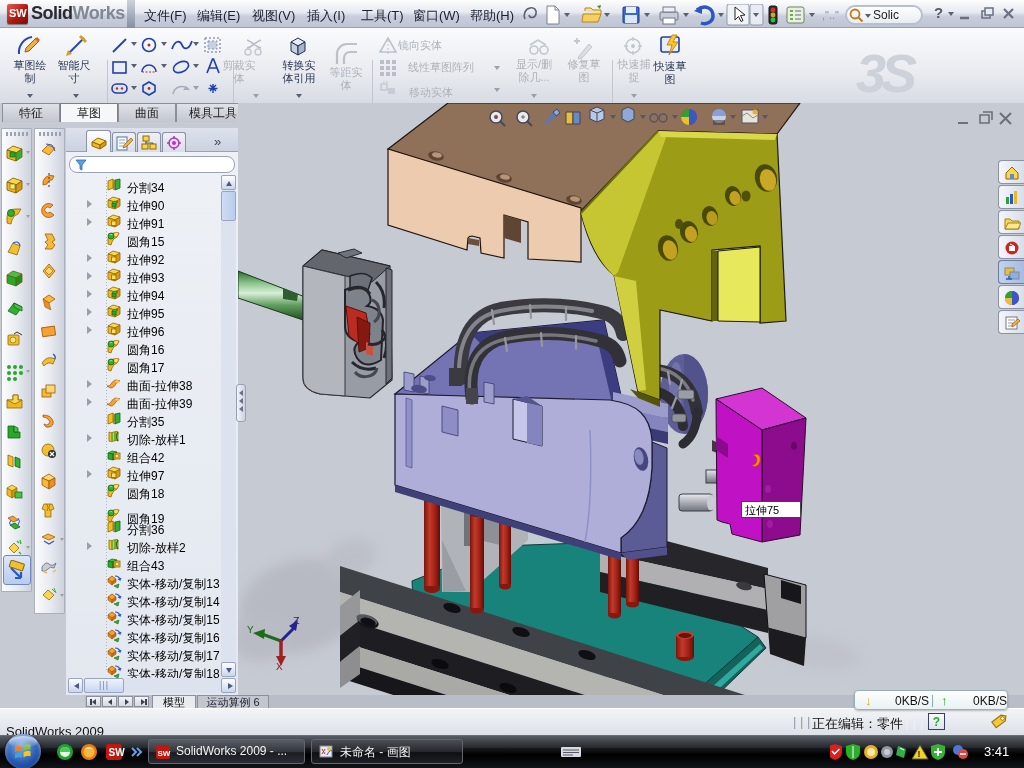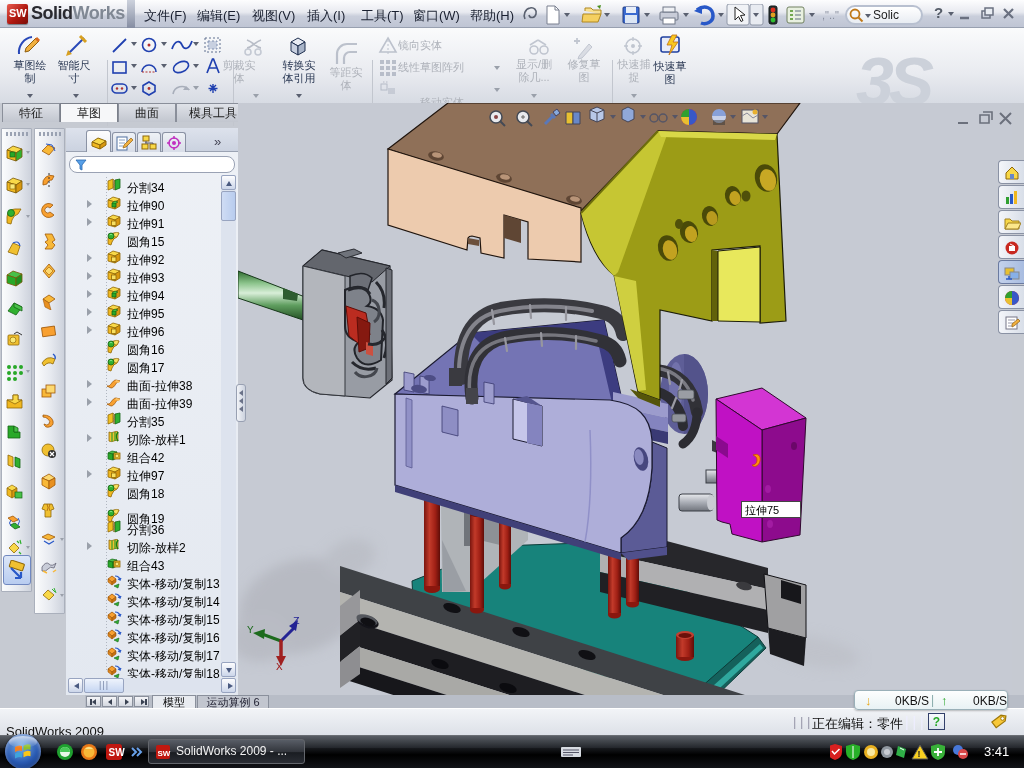--- a/index.html
+++ b/index.html
@@ -195,22 +195,22 @@
         <rect x="14" y="30" width="4" height="4"></rect>
         <rect x="2" y="36" width="4" height="4"></rect>
         <rect x="8" y="36" width="4" height="4"></rect>
         <rect x="14" y="36" width="4" height="4"></rect>
       </g>
   <rect x="3" y="48" width="6" height="6" fill="none" stroke="#98a0b0"></rect>
       <rect x="10" y="52" width="7" height="6" fill="#b8beca"></rect>
       <path d="M5 46 l6 0" stroke="#98a0b0" stroke-dasharray="1.5 1.5"></path>
  </svg>
  <div class="abs cmdtxt dis" style="left:398px;top:11px;width:66px;text-align:left">镜向实体</div>
- <div class="abs cmdtxt dis" style="left:398px;top:33px;width:86px;text-align:left">线性草图阵列</div>
- <div class="abs cmdtxt dis" style="left:398px;top:68px;width:66px;text-align:right">移动实体</div>
+ <div class="abs cmdtxt dis" style="left:398px;top:33px;width:86px;text-align:center">线性草图阵列</div>
+ <div class="abs cmdtxt dis" style="left:398px;top:58px;width:66px;text-align:center">移动实体</div>
  <div class="dd dg" style="left:494px;top:38px"></div>
  <div class="dd dg" style="left:494px;top:60px"></div>
 
  <svg class="abs" style="left:527px;top:9px" width="24" height="22" viewBox="0 0 24 22" opacity=".55">
   <path d="M3 8 l8 -5 M11 3 l8 5" stroke="#98a0b0" stroke-width="1.6"></path>
       <circle cx="7" cy="13" r="4" fill="none" stroke="#98a0b0" stroke-width="1.6"></circle>
       <circle cx="17" cy="13" r="4" fill="none" stroke="#98a0b0" stroke-width="1.6"></circle>
  </svg>
  <div class="abs cmdtxt dis" style="left:512px;top:30px;width:44px">显示/删<br>除几...</div>
  <div class="dd dg" style="left:531px;top:66px"></div>
@@ -229,21 +229,21 @@
  </svg>
  <div class="abs cmdtxt dis" style="left:614px;top:30px;width:40px">快速捕<br>捉</div>
  <div class="dd dg" style="left:631px;top:66px"></div>
 
  <svg class="abs" style="left:658px;top:5px" width="26" height="26" viewBox="0 0 26 26">
   <rect x="3" y="4" width="18" height="15" rx="2" fill="#e8ecf8" stroke="#2040a0" stroke-width="1.6"></rect>
   <path d="M14 2 l-5 10 h5 l-3 10 9 -13 h-5 l4 -7 z" fill="#f8c820" stroke="#c07010" stroke-width=".8"></path>
  </svg>
  <div class="abs cmdtxt" style="left:648px;top:32px;width:44px">快速草<br>图</div>
 
- <div class="abs" style="left:856px;top:14px;font-size:68px;font-weight:bold;color:#ccd1da;font-style:italic;letter-spacing:-5px">3S</div>
+ <div class="abs" style="left:856px;top:14px;font-size:54px;font-weight:bold;color:#ccd1da;font-style:italic;letter-spacing:-5px">3S</div>
 </div>
 <div id="tabrow" class="abs">
     <div class="ctab" style="left:2px;width:58px">特征</div>
     <div class="ctab act" style="left:60px;width:58px">草图</div>
     <div class="ctab" style="left:118px;width:58px">曲面</div>
     <div class="ctab" style="left:176px;width:74px">模具工具</div>
     <div class="ctab" style="left:250px;width:56px">评估</div>
     <div class="ctab" style="left:306px;width:66px">DimXpert</div>
   </div>
 <div id="viewport" class="abs" style="left:238px;top:103px;width:774px;height:592px">
@@ -1114,20 +1114,29 @@
 <path d="M76 6 l4 4 -4 4 m5-8 l4 4 -4 4" stroke="#68a0e8" stroke-width="2" fill="none"></path>
 </svg>
 
 <div class="tbtn" style="left:148px;width:157px;background:linear-gradient(#585d66,#33363d 50%,#1a1d22 55%,#2a2d34)">
  <svg class="abs" style="left:6px;top:4px" width="16" height="16" viewBox="0 0 16 16">
         <rect x="1" y="1" width="14" height="14" rx="2" fill="#c01810"></rect>
         <text x="2.5" y="11.5" font-size="8" font-weight="bold" fill="#fff">SW</text>
       </svg>
  <span class="abs" style="left:27px;top:4px">SolidWorks 2009 - ...</span>
 </div>
+<div class="tbtn" style="left:311px;width:152px">
+ <svg class="abs" style="left:6px;top:3px" width="17" height="17" viewBox="0 0 17 17">
+        <rect x="2" y="3" width="12" height="11" fill="#e8e8f0" stroke="#889"></rect>
+        <path d="M4 6 l3 5 m0-5 l-3 5" stroke="#c03030"></path>
+        <path d="M9 12 q3-6 5-4" stroke="#3060c0" fill="none"></path>
+        <circle cx="11" cy="6" r="2" fill="#f0c030"></circle>
+      </svg>
+ <span class="abs" style="left:28px;top:4px">未命名 - 画图</span>
+</div>
 
 <svg class="abs" style="left:560px;top:9px" width="22" height="16" viewBox="0 0 22 16">
       <rect x="1" y="3" width="20" height="10" rx="1" fill="#d8dce2"></rect>
       <path d="M3 6 h16 M3 8.5 h16 M3 11 h10" stroke="#556" stroke-width="1"></path>
     </svg>
 <svg class="abs" style="left:830px;top:7px" width="150" height="20" viewBox="0 0 150 20">
 <path d="M5 2 l7 2 v6 q0 6-7 8 q-7-2-7-8 v-6z" fill="#d82020"></path>
       <path d="M2 9 l2.5 3 5-5" stroke="#fff" stroke-width="1.5" fill="none"></path>
 <path d="M23 2 l7 2 v6 q0 6-7 8 q-7-2-7-8 v-6z" fill="#28b028"></path>
       <path d="M23 4 v12" stroke="#fff"></path>

